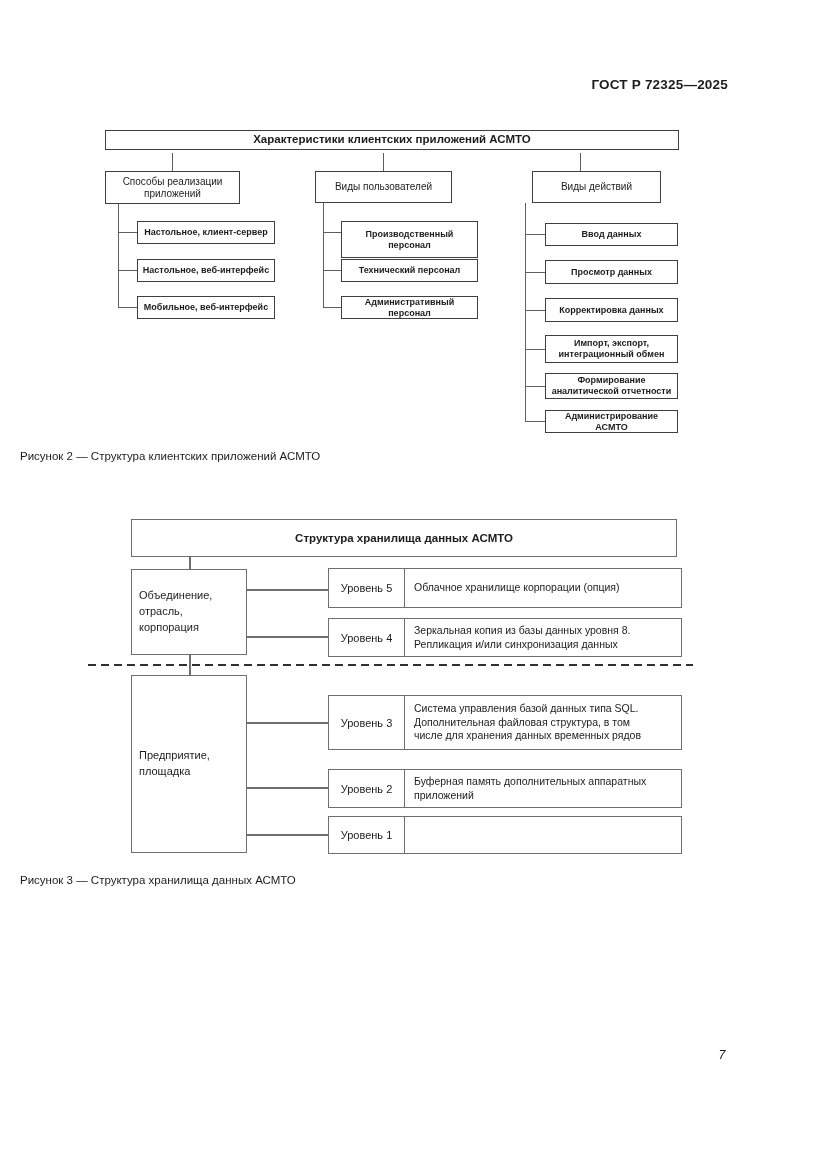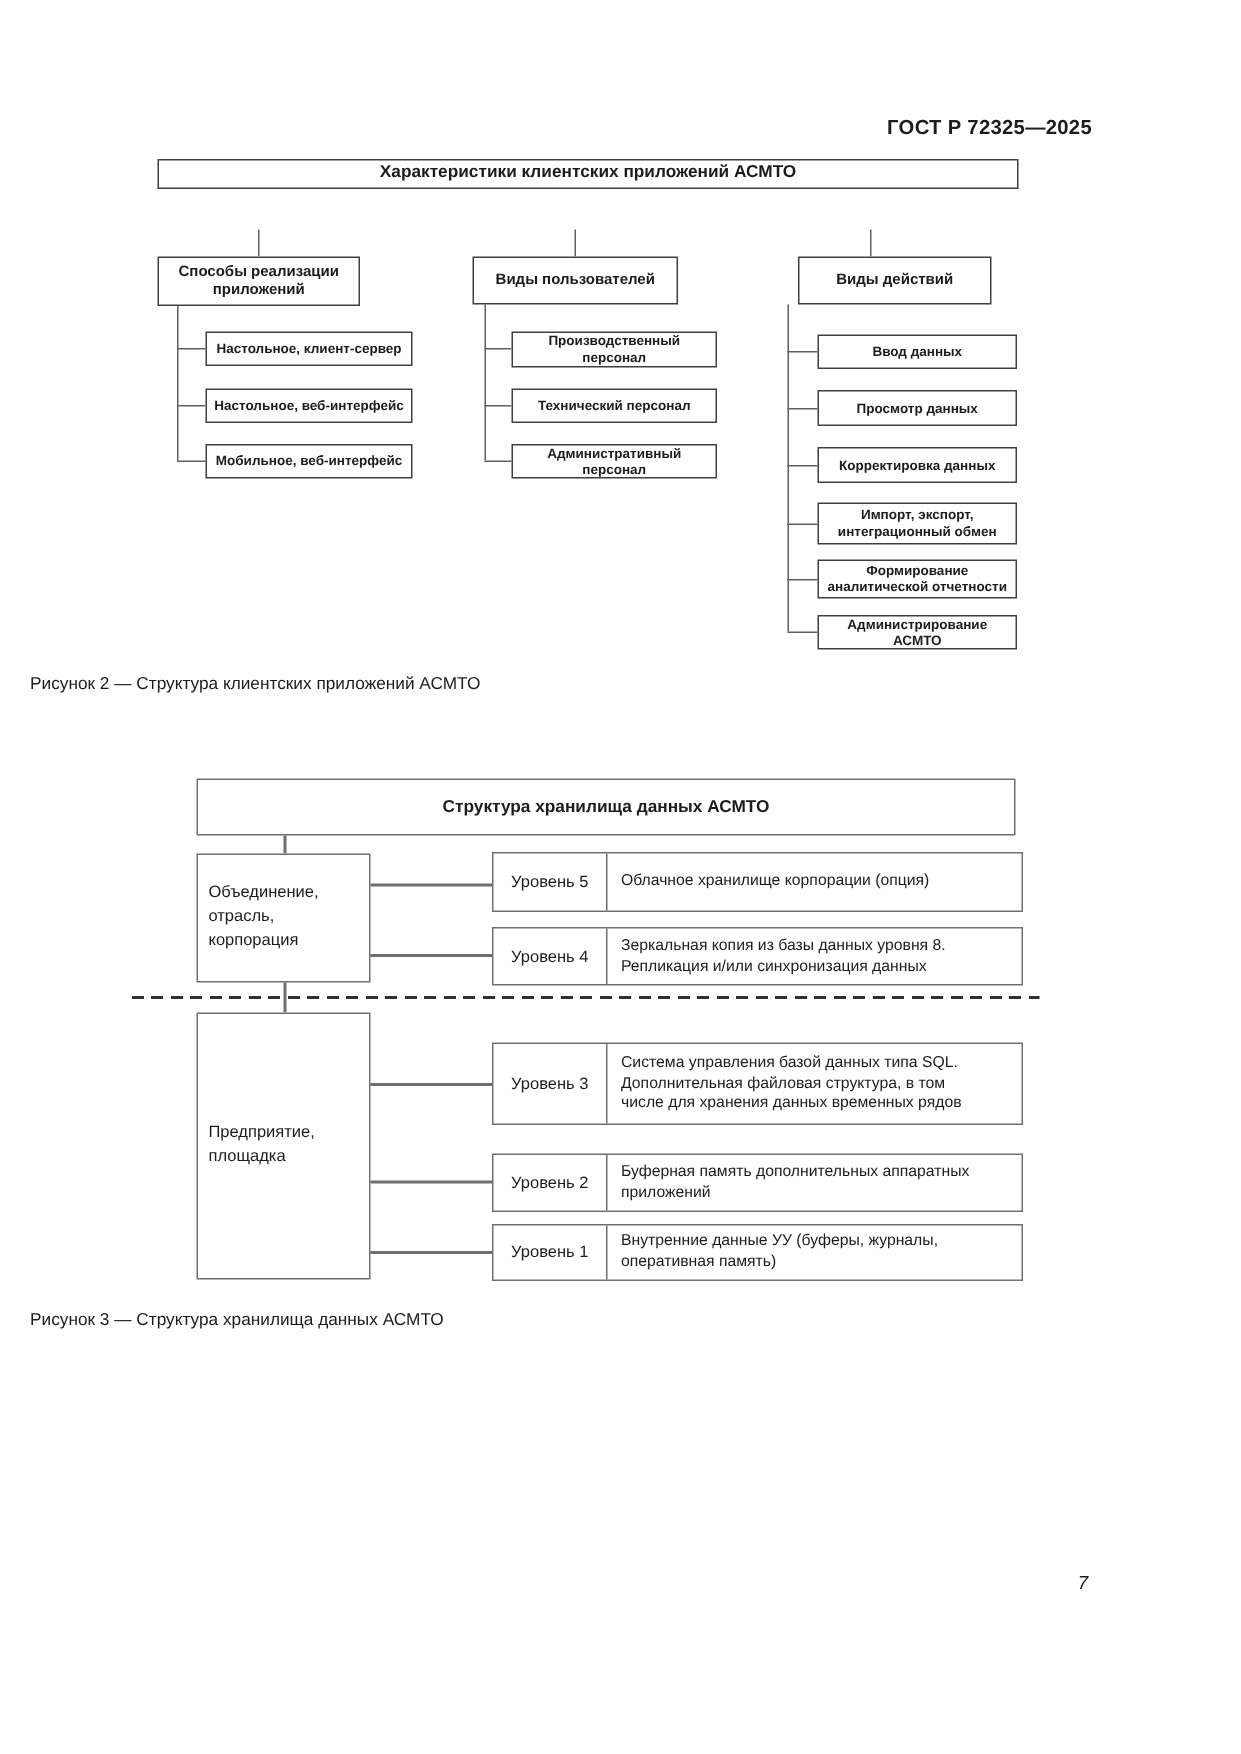--- a/index.html
+++ b/index.html
@@ -27,21 +27,21 @@
   .f1-box {
     position: absolute;
     border: 1px solid #3f3f3f;
     background: #ffffff;
     display: flex; align-items: center; justify-content: center;
     text-align: center;
     box-sizing: border-box;
     line-height: 1.18;
   }
   .f1-root  { font-weight: bold; font-size: 11.5px; }
-  .f1-child { font-weight: bold; font-size: 10px; padding: 1px 6px; }
+  .f1-child { font-weight: normal; font-size: 10px; padding: 1px 6px; }
   .f1-leaf  { font-weight: bold; font-size: 9px;  padding: 1px 2px; }
 
   .line { position: absolute; background: #5f5f5f; }
   .vline { width: 1px; }
   .hline { height: 1px; }
 
   
   .f2-box {
     position: absolute;
     border: 1.5px solid #6f6f6f;
@@ -87,21 +87,21 @@
 </style>
 </head>
 <body>
 
 <div class="page">
 
   <div class="doc-header">ГОСТ Р 72325—2025</div>
 
   <div>
 
-    <div class="f1-box f1-root" style="left:105px; top:106px; width:574px; height:20px">Характеристики клиентских приложений АСМТО</div>
+    <div class="f1-box f1-root" style="left:105px; top:130px; width:574px; height:20px">Характеристики клиентских приложений АСМТО</div>
 
     <div class="line vline" style="left:172px; top:153px; height:18px"></div>
     <div class="line vline" style="left:383px; top:153px; height:18px"></div>
     <div class="line vline" style="left:580px; top:153px; height:18px"></div>
 
     <div class="f1-box f1-child" style="left:105px; top:171px; width:135px; height:33px">Способы реализации приложений</div>
     <div class="f1-box f1-child" style="left:315px; top:171px; width:137px; height:32px">Виды пользователей</div>
     <div class="f1-box f1-child" style="left:532px; top:171px; width:129px; height:32px">Виды действий</div>
 
     <div class="line vline" style="left:118px; top:204px; height:103px"></div>
@@ -111,21 +111,21 @@
 
     <div class="f1-box f1-leaf" style="left:137px; top:221px; width:138px; height:23px">Настольное, клиент-сервер</div>
     <div class="f1-box f1-leaf" style="left:137px; top:259px; width:138px; height:23px">Настольное, веб-интерфейс</div>
     <div class="f1-box f1-leaf" style="left:137px; top:296px; width:138px; height:23px">Мобильное, веб-интерфейс</div>
 
     <div class="line vline" style="left:323px; top:203px; height:104px"></div>
     <div class="line hline" style="left:323px; top:232px; width:18px"></div>
     <div class="line hline" style="left:323px; top:270px; width:18px"></div>
     <div class="line hline" style="left:323px; top:307px; width:18px"></div>
 
-    <div class="f1-box f1-leaf" style="left:341px; top:221px; width:137px; height:24px">Производственный персонал</div>
+    <div class="f1-box f1-leaf" style="left:341px; top:221px; width:137px; height:37px">Производственный персонал</div>
     <div class="f1-box f1-leaf" style="left:341px; top:259px; width:137px; height:23px">Технический персонал</div>
     <div class="f1-box f1-leaf" style="left:341px; top:296px; width:137px; height:23px">Административный персонал</div>
 
     <div class="line vline" style="left:525px; top:203px; height:218px"></div>
     <div class="line hline" style="left:525px; top:234px; width:20px"></div>
     <div class="line hline" style="left:525px; top:272px; width:20px"></div>
     <div class="line hline" style="left:525px; top:310px; width:20px"></div>
     <div class="line hline" style="left:525px; top:349px; width:20px"></div>
     <div class="line hline" style="left:525px; top:386px; width:20px"></div>
     <div class="line hline" style="left:525px; top:421px; width:20px"></div>
@@ -175,21 +175,20 @@
       <div class="lvl-desc">Система управления базой данных типа SQL. Дополнительная файловая структура, в том числе для хранения данных временных рядов</div>
     </div>
 
     <div class="f2-box lvl-row" style="left:328px; top:769px; width:354px; height:39px">
       <div class="lvl-label">Уровень 2</div>
       <div class="lvl-desc">Буферная память дополнительных аппаратных приложений</div>
     </div>
 
     <div class="f2-box lvl-row" style="left:328px; top:816px; width:354px; height:38px">
       <div class="lvl-label">Уровень 1</div>
-      <div class="lvl-desc">Внутренние данные УУ (буферы, журналы, оперативная память)</div>
     </div>
 
     <div class="line2 hline2" style="left:247px; top:722px; width:81px"></div>
     <div class="line2 hline2" style="left:247px; top:787px; width:81px"></div>
     <div class="line2 hline2" style="left:247px; top:834px; width:81px"></div>
 
     <div class="fig-caption" style="top:874px">Рисунок 3 — Структура хранилища данных АСМТО</div>
   </div>
 
   <div class="page-num">7</div>

